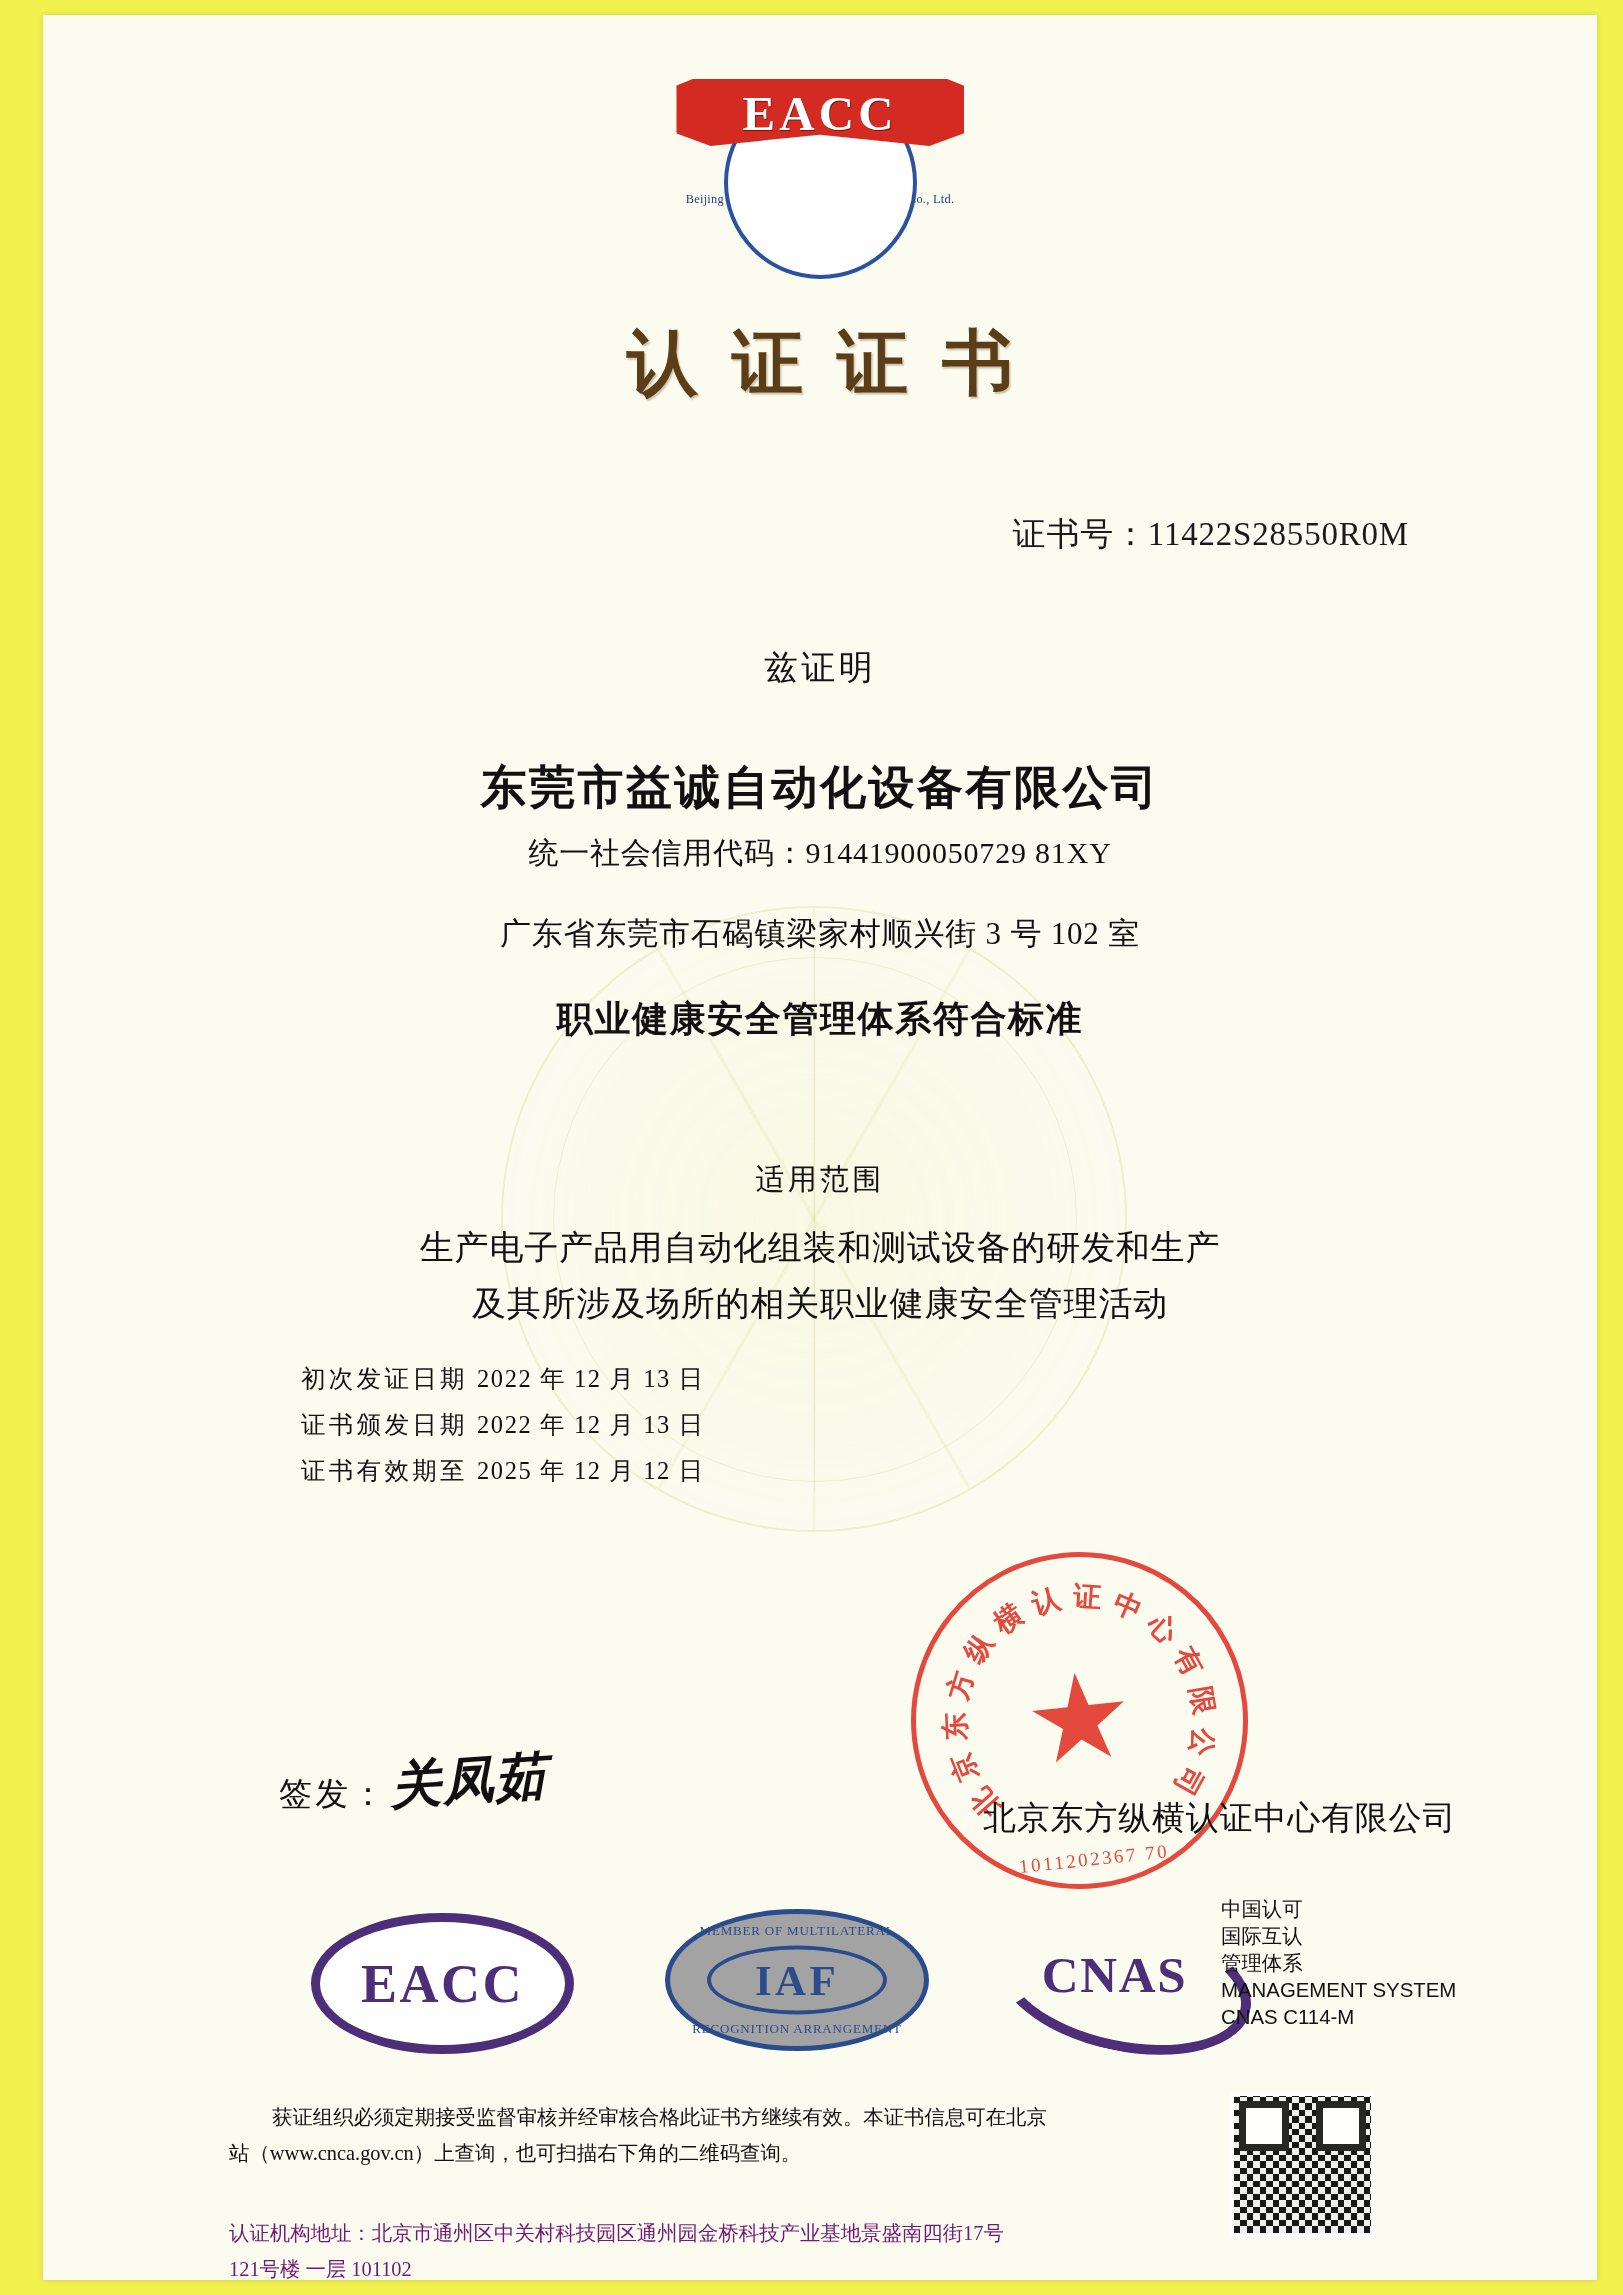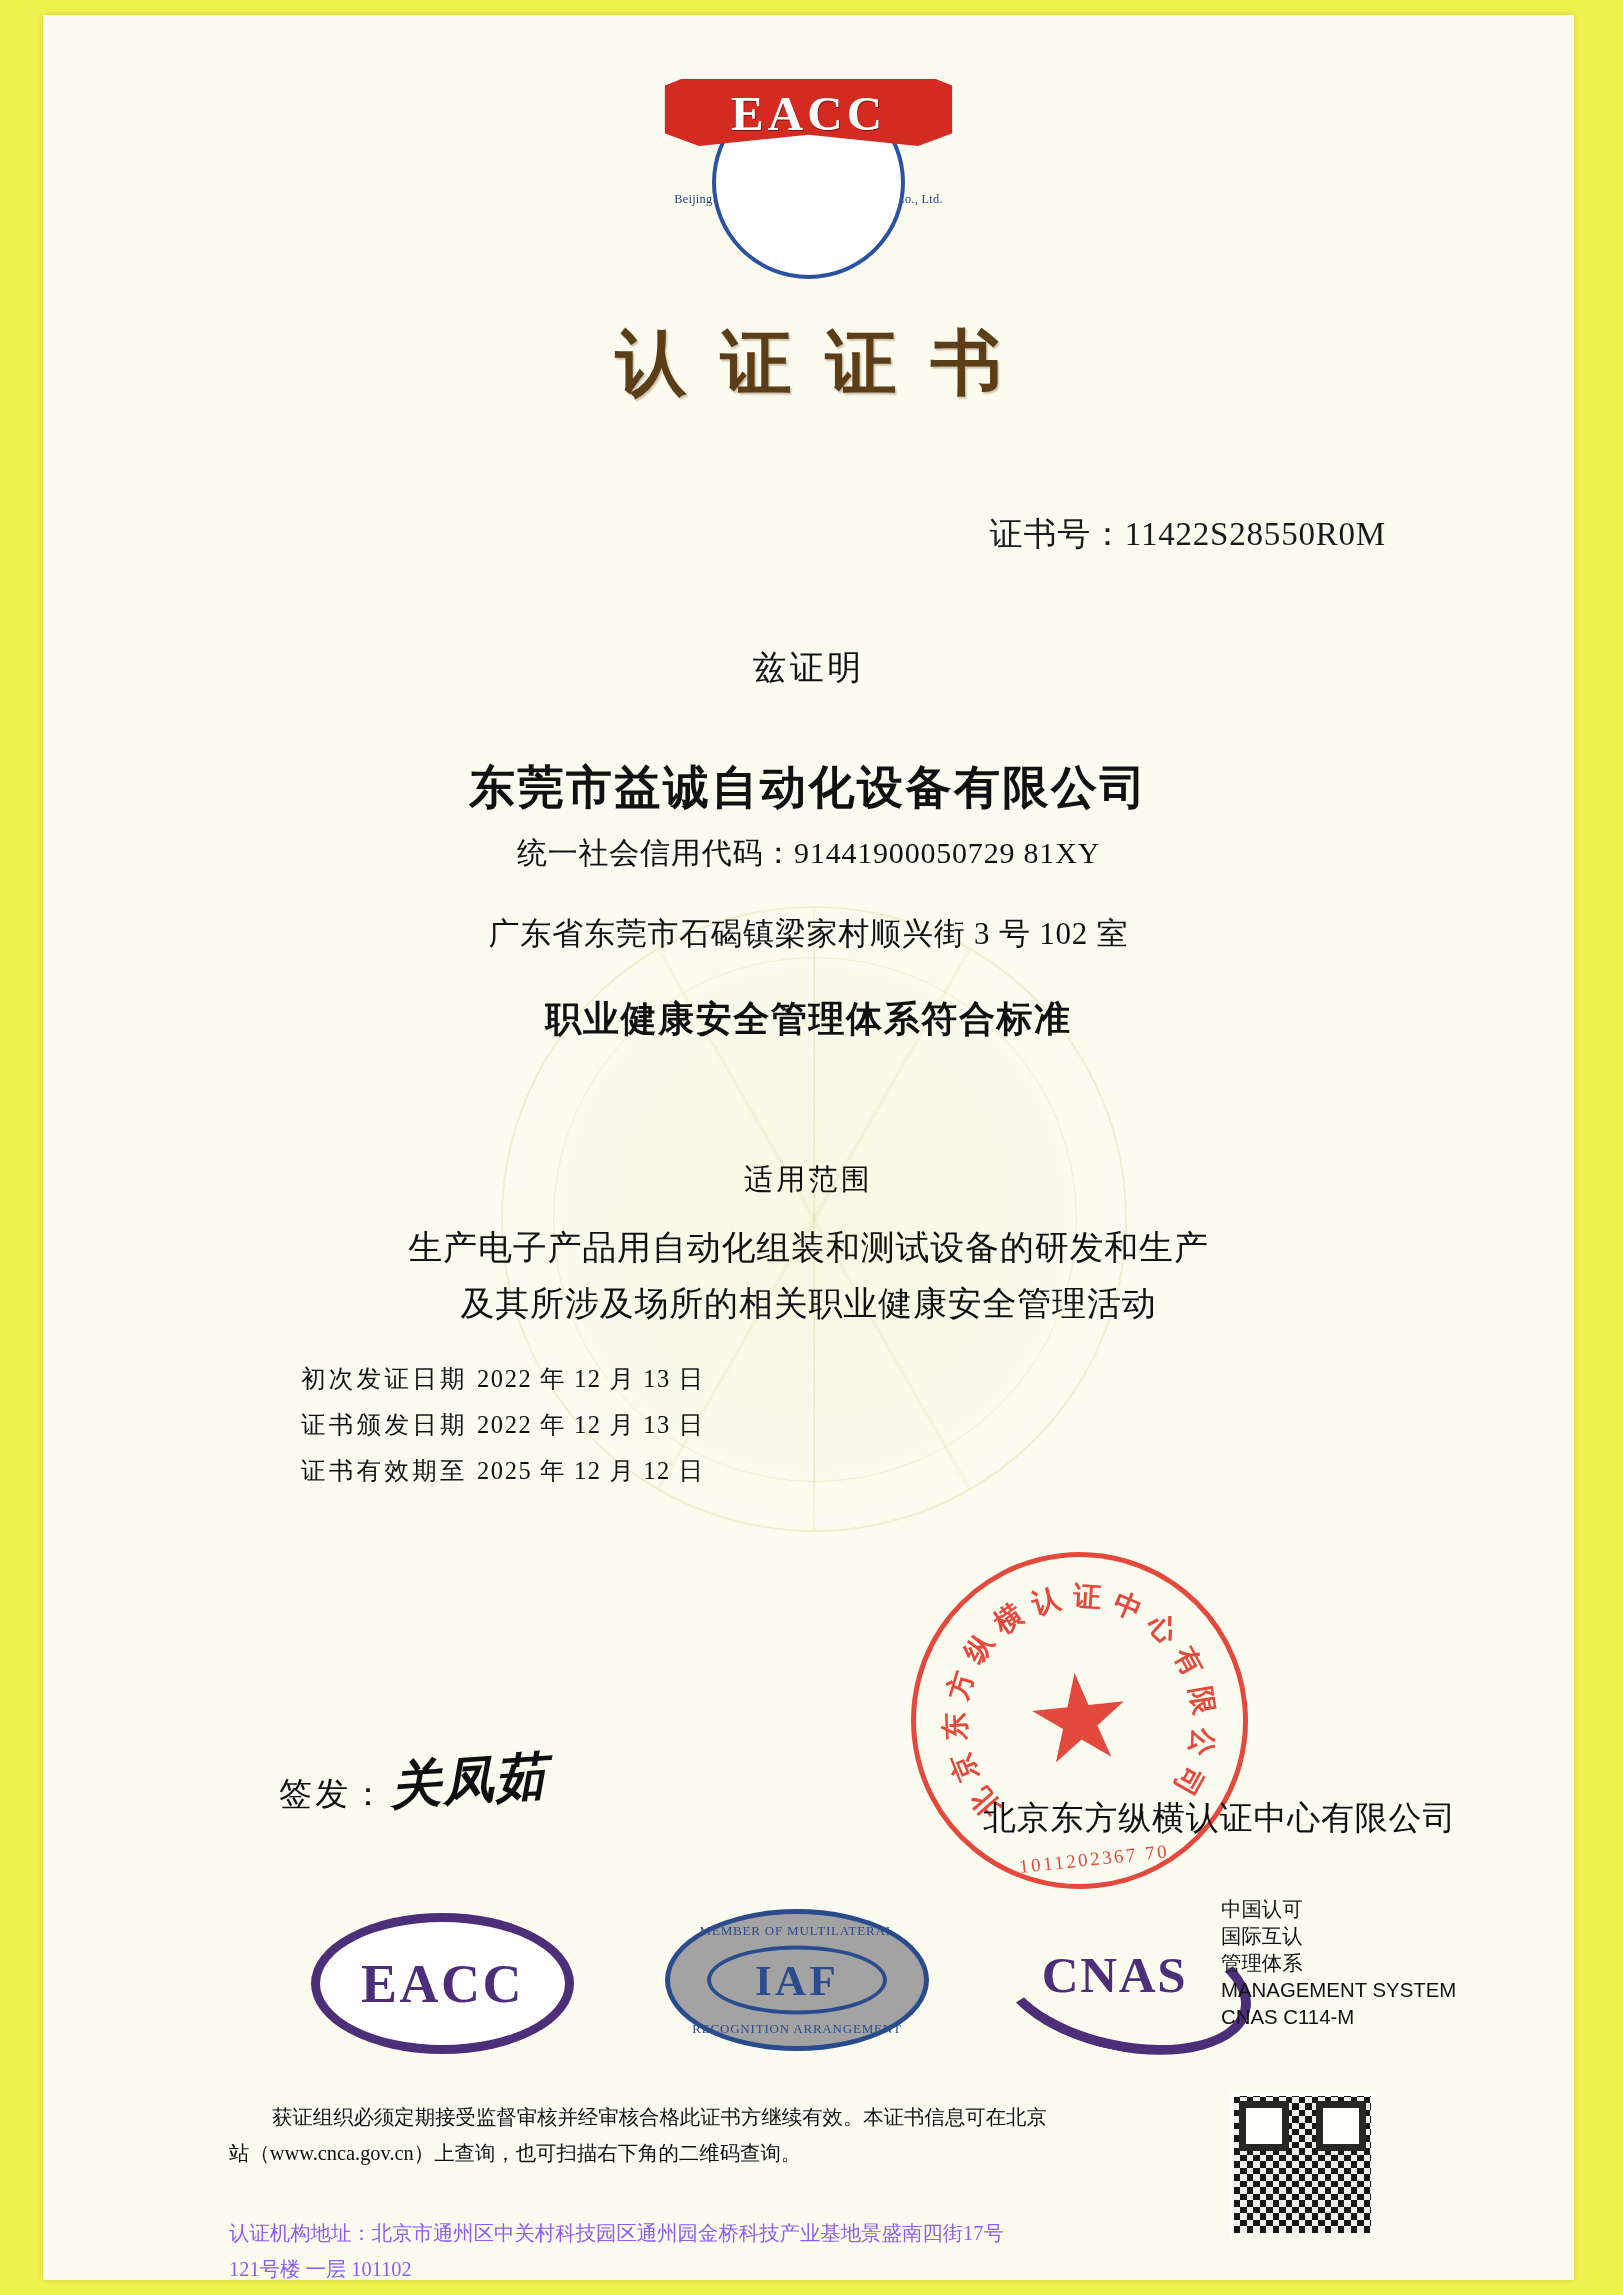--- a/index.html
+++ b/index.html
@@ -22,20 +22,21 @@
   
   .paper {
     position: absolute;
     left: 43px;
     top: 14.7px;
     width: 1531px;
     height: 2265px;
     background: #fbfbf0;
     box-shadow: 0 0 6.5px rgba(0,0,0,0.15);
     overflow: hidden;
+    padding-left: 23px;
   }
   
   .watermark {
     position: absolute;
     left: 458px;
     top: 891px;
     width: 622px;
     height: 622px;
     border-radius: 50%;
     border: 2.5px solid rgba(200,200,120,0.35);
@@ -405,21 +406,21 @@
     text-align: justify;
   }
   .footnote .indent { display: inline-block; width: 43px; }
   .addr-note {
     position: absolute;
     left: 186px;
     top: 2200px;
     width: 965px;
     font-size: 20.4px;
     line-height: 36px;
-    color: #8b5cf6;
+    color: #701a75;
   }
 
   .qr {
     position: absolute;
     left: 1187px;
     top: 2077px;
     width: 137px;
     height: 137px;
     background:
       repeating-linear-gradient(90deg, #111 0 6.5px, #fff 6.5px 13px),

